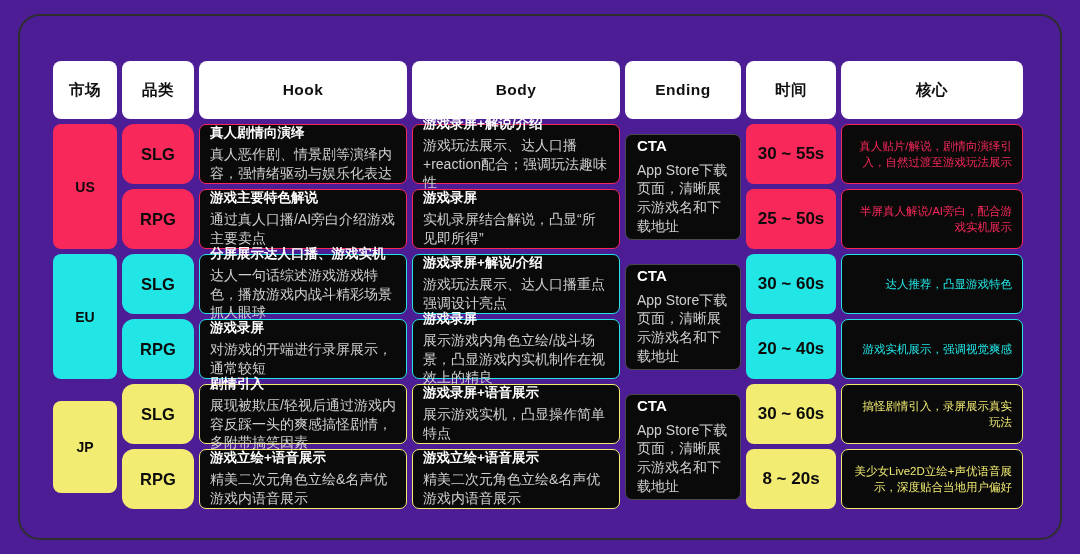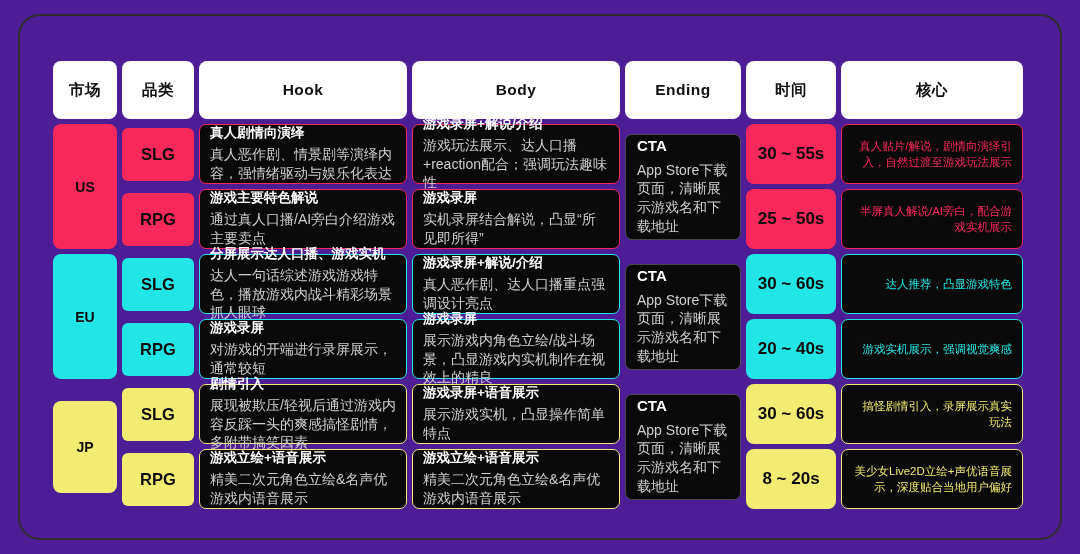--- a/index.html
+++ b/index.html
@@ -75,22 +75,22 @@
   .m-us { background: #f8285a; }
   .m-eu { background: #22e6e6; }
   .m-jp { background: #f2ec72; }
   
   .cat {
     font-weight: bold;
     font-size: 16.5px;
     text-align: center;
     align-items: center;
     color: #0b0b0b;
-    border-radius: 6px;
-    height: 53px;
+    border-radius: 12px;
+    height: 60px;
   }
   .c-us { background: #f8285a; }
   .c-eu { background: #22e6e6; }
   .c-jp { background: #f2ec72; }
   
   .box {
     background: #0a0a0a;
     border: 1.6px solid #3a3a3a;
     height: 60px;
     justify-content: center;
@@ -263,21 +263,21 @@
         </td>
         <td>
           <div class="cell box eu">
             <div class="title">分屏展示达人口播、游戏实机</div>
             <div class="desc">达人一句话综述游戏游戏特色，播放游戏内战斗精彩场景抓人眼球</div>
           </div>
         </td>
         <td>
           <div class="cell box eu">
             <div class="title">游戏录屏+解说/介绍</div>
-            <div class="desc">真人恶作剧、达人口播重点强调设计亮点</div>
+            <div class="desc">游戏玩法展示、达人口播重点强调设计亮点</div>
           </div>
         </td>
         <td rowspan="2">
           <div class="ending">
             <div class="title">CTA</div>
             <div class="desc">App Store下载页面，清晰展示游戏名和下载地址</div>
           </div>
         </td>
         <td>
           <div class="cell time t-eu">30 ~ 60s</div>

